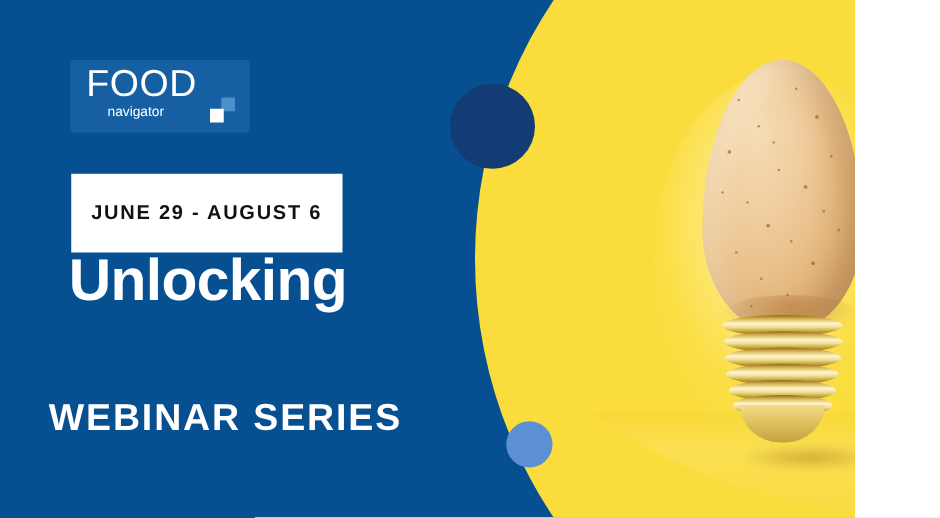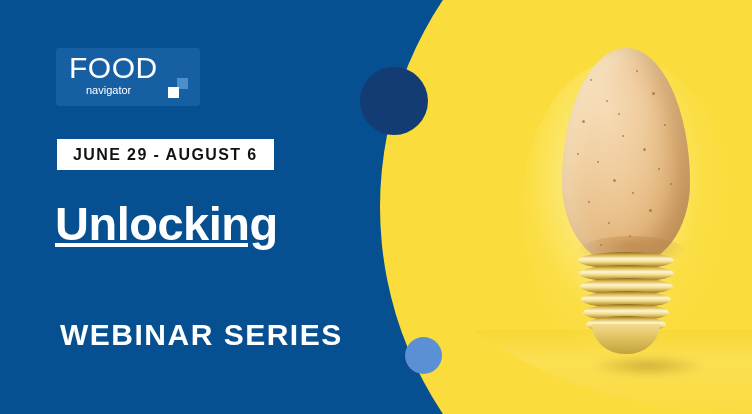--- a/index.html
+++ b/index.html
@@ -2,21 +2,21 @@
 <html><head>
 <meta charset="utf-8">
 <style>
   html, body {
     margin: 0;
     padding: 0;
     background: #ffffff;
   }
   #banner {
     position: relative;
-    width: 752px;
+    width: 684px;
     height: 414px;
     overflow: hidden;
     background: #064F90;
     font-family: "Liberation Sans", sans-serif;
     -webkit-font-smoothing: antialiased;
   }
 
   
   .yellow-disc {
     position: absolute;
@@ -200,21 +200,21 @@
     width: 11px;
     height: 11px;
     background: #4C8FCB;
   }
 
   .date-badge {
     position: absolute;
     left: 57px;
     top: 139px;
     height: 31px;
-    padding: 0 16px;
+    padding: 16px 16px;
     background: #ffffff;
     display: flex;
     align-items: center;
   }
   .date-badge span {
     color: #121212;
     font-size: 16px;
     font-weight: bold;
     letter-spacing: 1.4px;
     white-space: nowrap;
@@ -223,25 +223,25 @@
   .headline {
     position: absolute;
     left: 55px;
     top: 196px;
     color: #ffffff;
     font-size: 47px;
     font-weight: bold;
     line-height: 55px;
     letter-spacing: -0.5px;
   }
-  .headline div { white-space: nowrap; text-decoration: underline; }
+  .headline div { white-space: nowrap; }
 
   .subhead {
     position: absolute;
-    left: 60px;
+    left: 39px;
     top: 318px;
     color: #ffffff;
     font-size: 30px;
     font-weight: bold;
     letter-spacing: 1.5px;
     white-space: nowrap;
   }
 </style>
 </head>
 <body>

